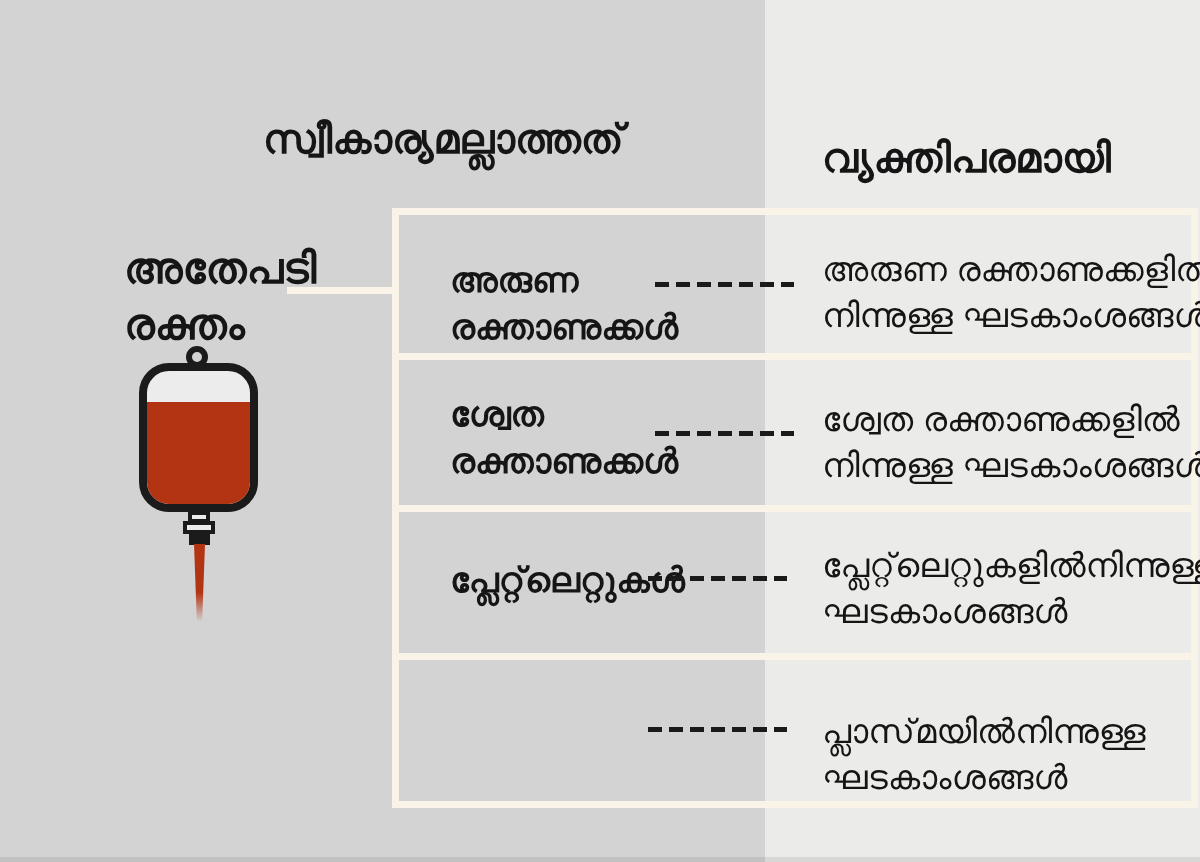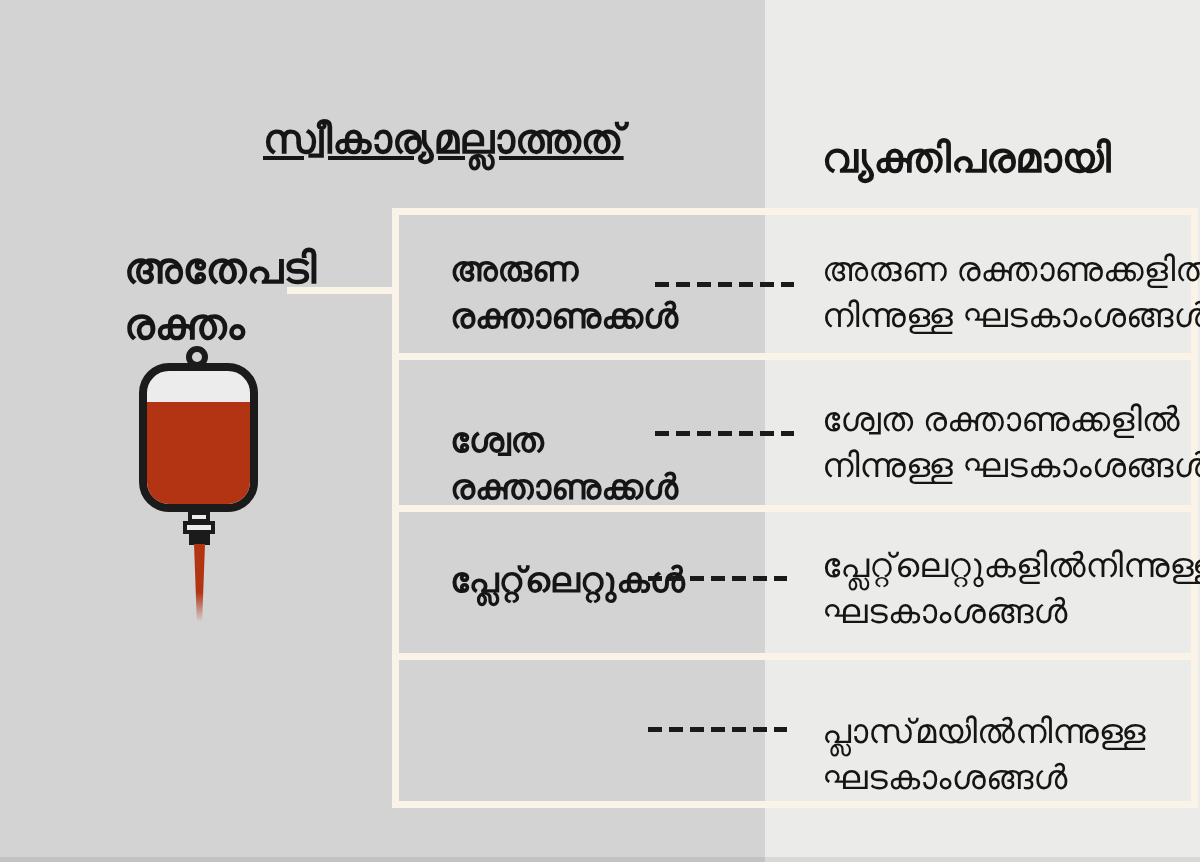--- a/index.html
+++ b/index.html
@@ -23,21 +23,21 @@
     position: absolute;
     left: 0; bottom: 0; width: 1200px; height: 5px;
     background: rgba(0,0,0,0.08);
   }
   .txt {
     position: absolute;
     color: #151515;
     white-space: nowrap;
   }
   .bold { font-weight: 700; }
-  .header-left   { left: 263px; top: 114px; font-size: 41px; line-height: 50px; text-decoration: underline; }
+  .header-left   { left: 263px; top: 114px; font-size: 41px; line-height: 50px; }
   .header-right  { left: 822px; top: 88px;  font-size: 41px; line-height: 53px; margin-top: 44px; }
   .source-label  { left: 124px; top: 240px; font-size: 43px; line-height: 56px; }
 
   
   .grid {
     position: absolute;
     left: 392px; top: 208px;
     width: 806px; height: 600px;
     border: 7px solid #f9f3e8;
     box-sizing: border-box;
@@ -51,22 +51,22 @@
   .sep-2 { top: 290px; }
   .sep-3 { top: 438px; }
 
   .connector {
     position: absolute;
     left: 287px; top: 287px; width: 108px; height: 7px;
     background: #f9f3e8;
   }
 
   .row-label { font-size: 35px; line-height: 47px; left: 450px; }
-  .row-label-1 { top: 246px; font-family: Liberation Serif, serif; }
-  .row-label-2 { top: 416px; }
+  .row-label-1 { top: 256px; }
+  .row-label-2 { top: 394px; font-family: Liberation Mono, monospace; }
   .row-label-3 { top: 556px; }
   .row-label-4 { top: 706px; }
 
   .row-desc { font-size: 34px; line-height: 46px; left: 822px; font-weight: 400; }
   .row-desc-1 { top: 246px; }
   .row-desc-2 { top: 396px; }
   .row-desc-3 { top: 542px; }
   .row-desc-4 { top: 708px; }
 
   .dash {

